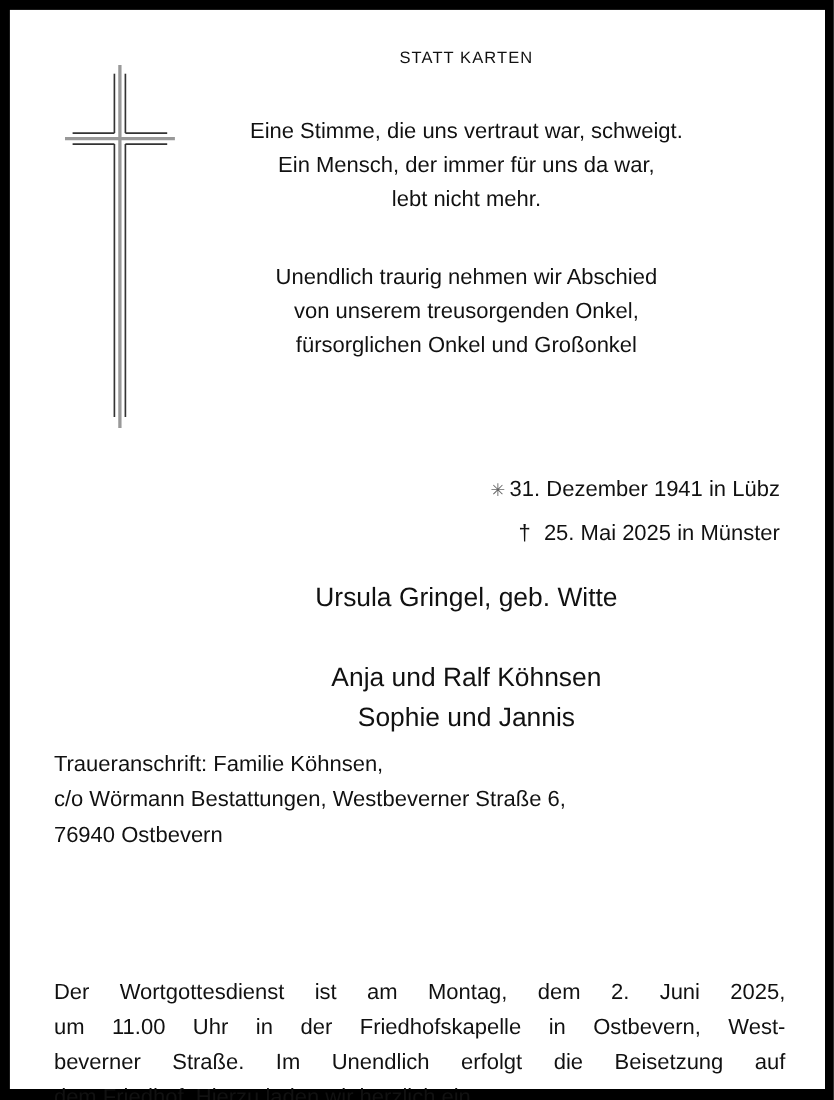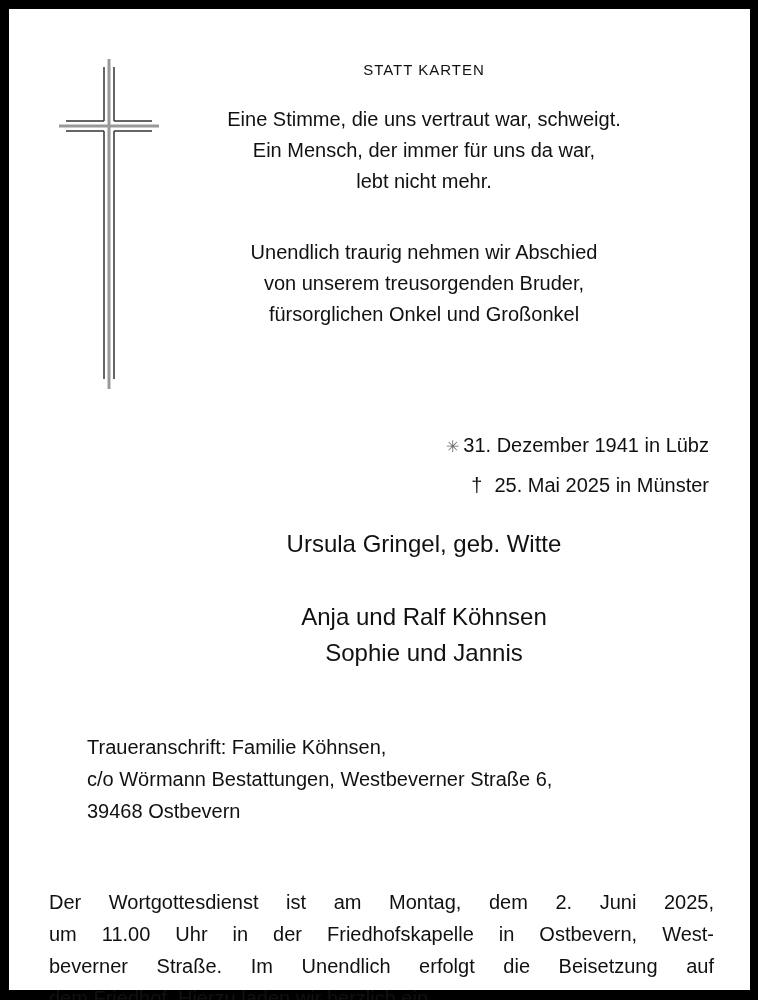--- a/index.html
+++ b/index.html
@@ -1,35 +1,35 @@
 <!DOCTYPE html>
 <html><head>
 <meta charset="utf-8">
 <style>
   html, body { margin:0; padding:0; }
   body { width:758px; height:1000px; background:#000; position:relative; overflow:hidden;
          font-family:"Liberation Sans", "DejaVu Sans", sans-serif; color:#111; }
   .page { position:absolute; left:9px; top:9px; width:741px; height:981px; background:#fff; }
   .cross { position:absolute; left:50px; top:50px; width:100px; height:330px; }
   .center { position:absolute; left:130px; width:570px; text-align:center; }
-  .small-caps { top:52px; font-size:15px; letter-spacing:1px; }
+  .small-caps { top:35px; font-size:15px; letter-spacing:1px; }
   .verse { font-size:20px; line-height:31px; }
   .verse1 { top:95px; }
   .verse2 { top:228px; }
   .name { top:352px; font-size:42px; letter-spacing:0.3px; }
   .dates { font-size:20px;text-align:right; }
   .born { top:425px; }
   .died { top:465px; }
   .born .sym { color:#666; font-size:16px; margin-right:4px; }
   .died .sym { margin-right:12px; }
   .mourners { font-size:24px; line-height:36px; }
   .m1 { top:517px; }
   .m2 { top:590px; }
   .left { position:absolute; left:40px; width:665px; font-size:20px; line-height:32px; }
-  .address { top:722px;margin-left:38px; }
+  .address { top:670px; }
   .service { top:837px; text-align:justify;margin-top:40px; }
   .service span { display:block; text-align:justify; text-align-last:justify; }
   .service span.last { text-align-last:left; }
 </style>
 </head>
 <body>
 
 <div class="page">
 
   <svg class="cross" viewBox="0 0 100 330">
@@ -50,21 +50,21 @@
   <div class="center small-caps">STATT KARTEN</div>
 
   <div class="center verse verse1">
     <div>Eine Stimme, die uns vertraut war, schweigt.</div>
     <div>Ein Mensch, der immer für uns da war,</div>
     <div>lebt nicht mehr.</div>
   </div>
 
   <div class="center verse verse2">
     <div>Unendlich traurig nehmen wir Abschied</div>
-    <div>von unserem treusorgenden Bruder,</div>
+    <div>von unserem treusorgenden Onkel,</div>
     <div>fürsorglichen Onkel und Großonkel</div>
   </div>
 
 
   <div class="center dates born">
     <span class="sym">✳</span><span>31. Dezember 1941 in Lübz</span>
   </div>
   <div class="center dates died">
     <span class="sym">†</span><span>25. Mai 2025 in Münster</span>
   </div>
@@ -73,21 +73,21 @@
     <div>Ursula Gringel, geb. Witte</div>
   </div>
   <div class="center mourners m2">
     <div>Anja und Ralf Köhnsen</div>
     <div>Sophie und Jannis</div>
   </div>
 
   <div class="left address">
     <div>Traueranschrift: Familie Köhnsen,</div>
     <div>c/o Wörmann Bestattungen, Westbeverner Straße 6,</div>
-    <div>39468 Ostbevern</div>
+    <div>76940 Ostbevern</div>
   </div>
 
   <div class="left service">
     <span>Der Wortgottesdienst ist am Montag, dem 2. Juni 2025,</span>
     <span>um 11.00 Uhr in der Friedhofskapelle in Ostbevern, West-</span>
     <span>beverner Straße. Im Unendlich erfolgt die Beisetzung auf</span>
     <span class="last">dem Friedhof. Hierzu laden wir herzlich ein.</span>
   </div>
 </div>
 

